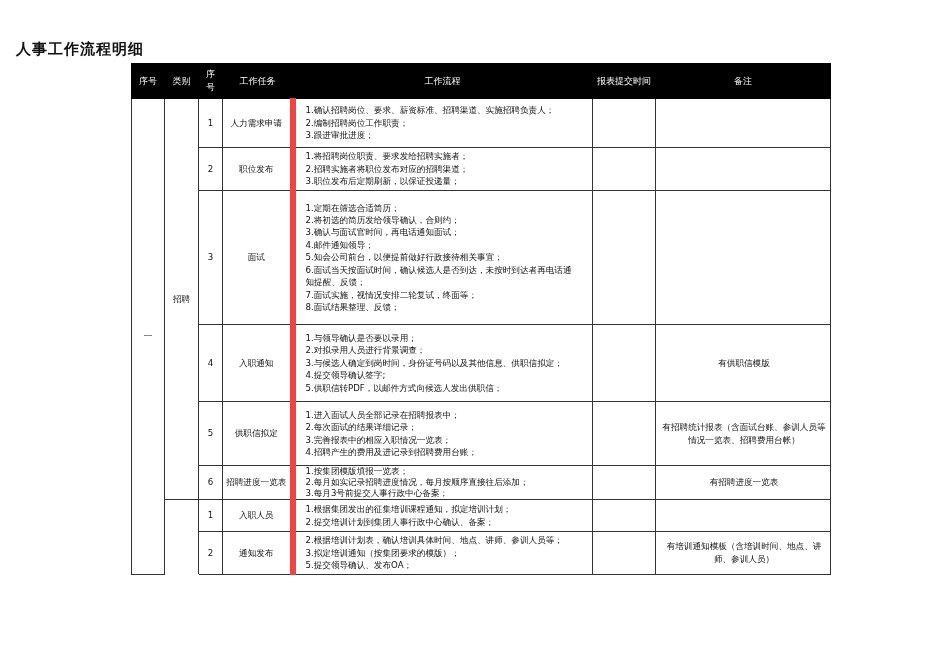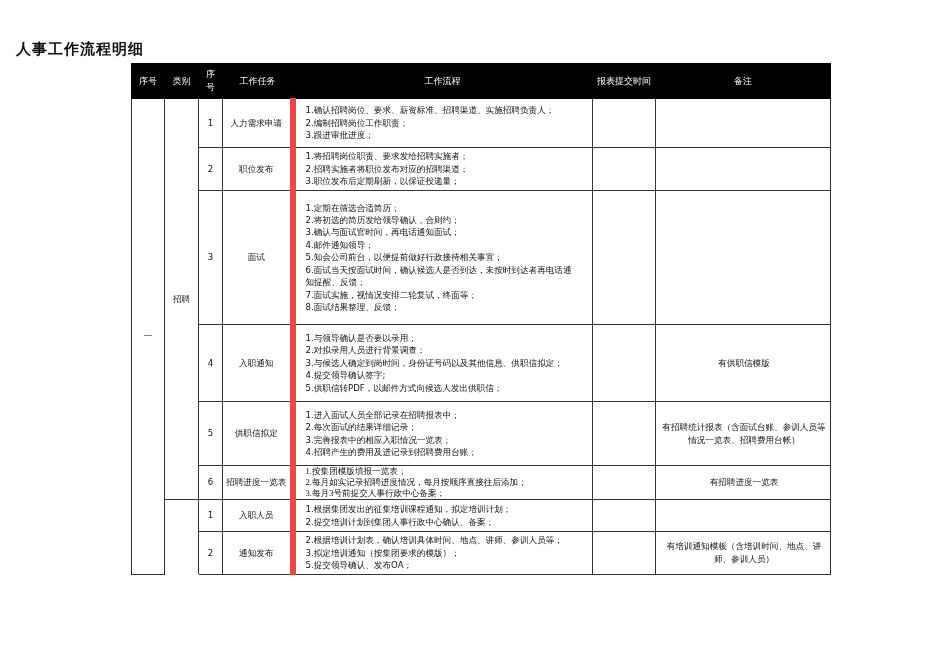--- a/index.html
+++ b/index.html
@@ -114,21 +114,21 @@
       <td class="note">
         <span class="line">有招聘统计报表（含面试台账、参训人员等</span>
         <span class="line">情况一览表、招聘费用台帐）</span>
       </td>
     </tr>
 
     <tr style="height:34px">
       <td class="c">6</td>
       <td class="c seq2">招聘进度一览表</td>
       <td class="flow" style="line-height:11px; overflow:hidden;">
-        <div style="height:33px; overflow:hidden;font-family:Liberation Serif, serif;">
+        <div style="height:33px; overflow:hidden;">
           <span class="line">1.按集团模版填报一览表；</span>
           <span class="line">2.每月如实记录招聘进度情况，每月按顺序直接往后添加；</span>
           <span class="line">3.每月3号前提交人事行政中心备案；</span>
         </div>
       </td>
       <td></td>
       <td class="note">有招聘进度一览表</td>
     </tr>
 
     <tr style="height:32px">

